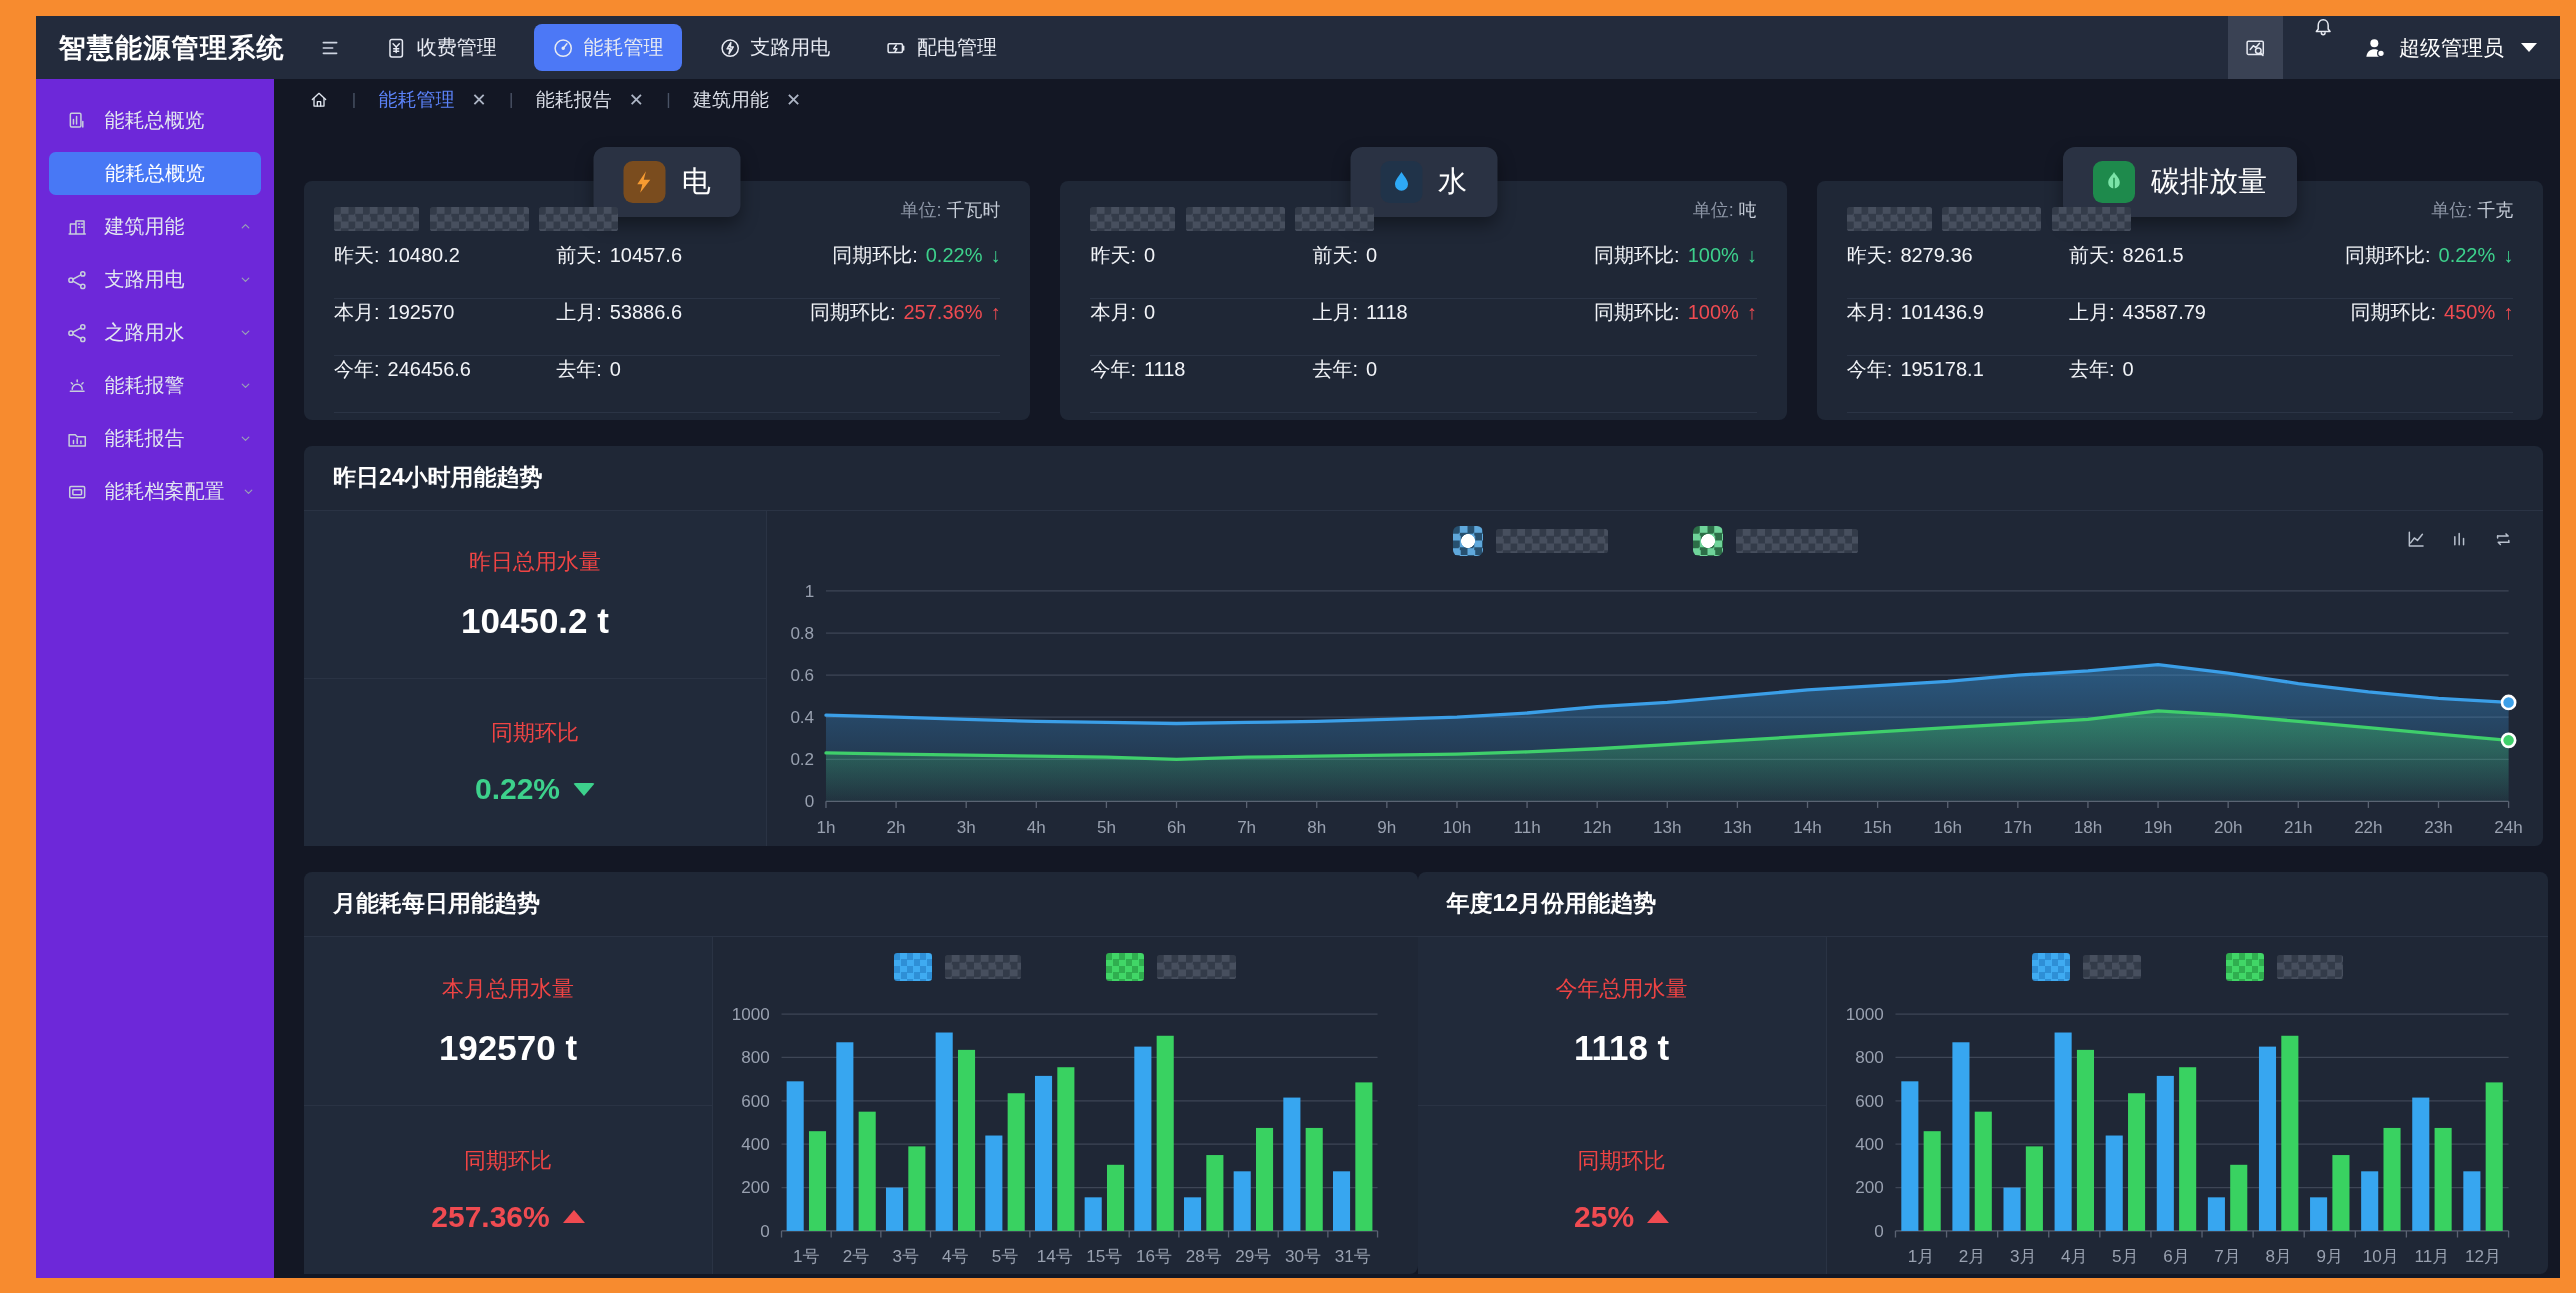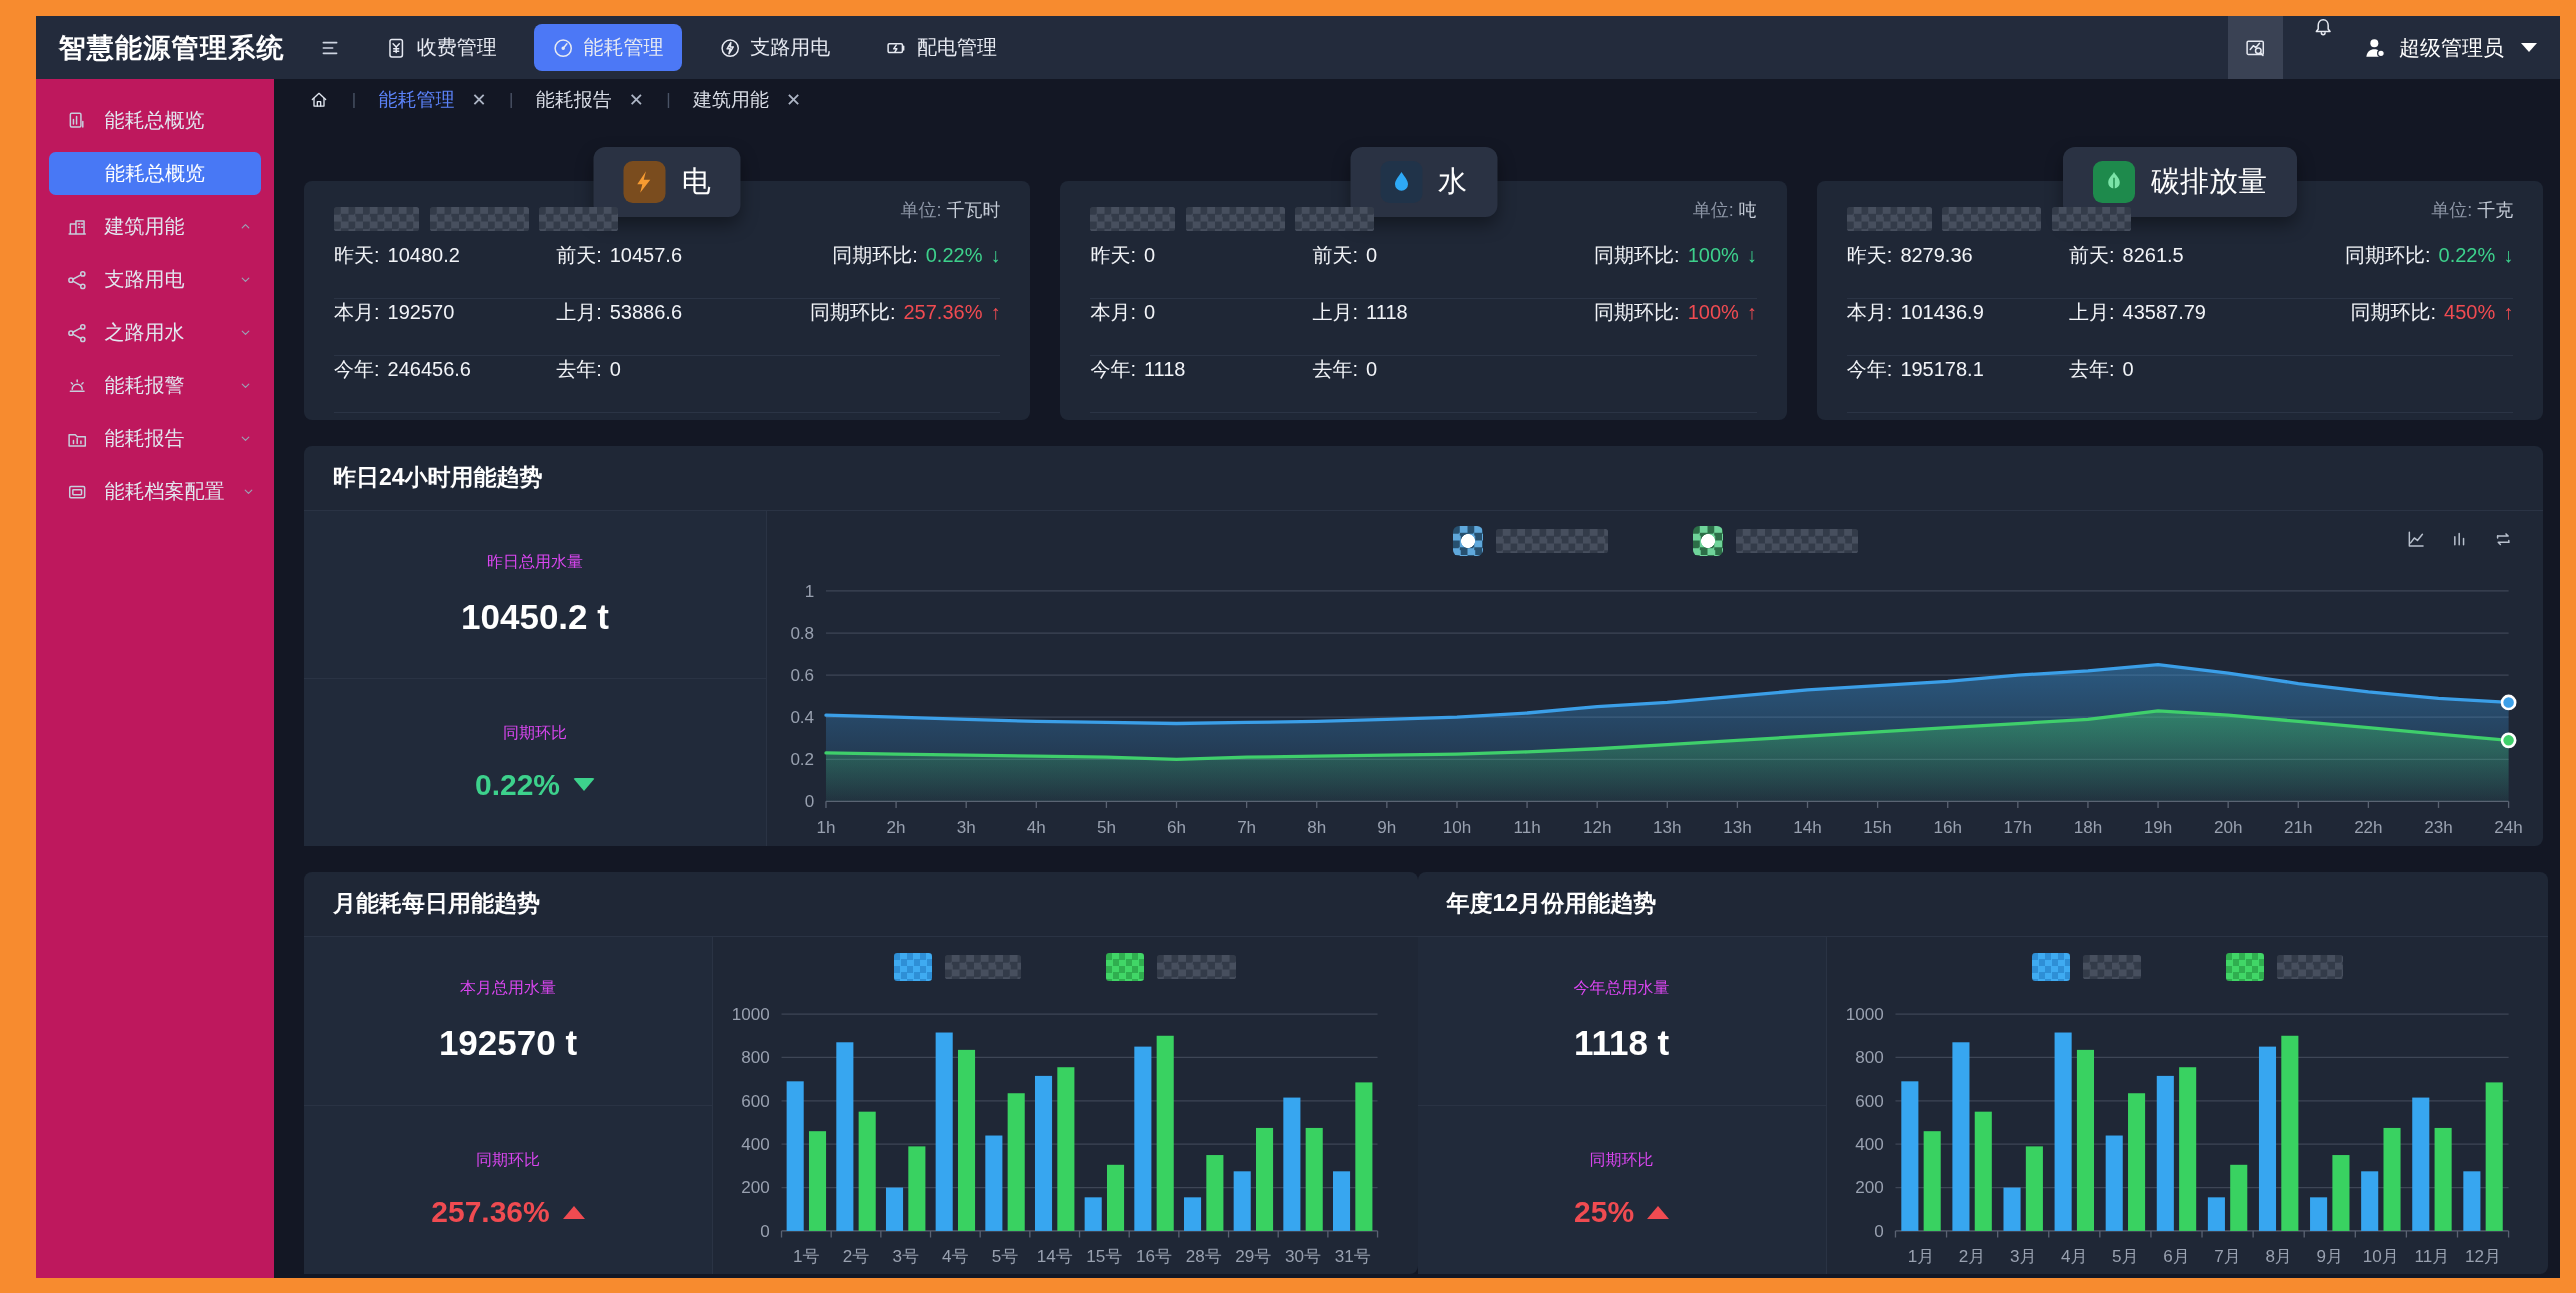--- a/index.html
+++ b/index.html
@@ -17,21 +17,21 @@
   .nav-item{display:flex;align-items:center;gap:9.2px;color:#E7EAF2;font-size:20px;padding:10px 18.4px;border-radius:8px;margin-right:18.4px;white-space:nowrap;cursor:pointer}
   .nav-item.active{background:#4C78F6}
   .nav-item svg{flex:0 0 auto}
   .nav-right{margin-left:auto;display:flex;height:100%}
   .icon-tile{width:55px;height:63px;display:flex;align-items:center;justify-content:center;background:#3A4254;color:#E7EAF2}
   .bell{margin:0 29px;color:#E7EAF2;display:flex}
   .userbox{display:flex;align-items:center;gap:12px;color:#fff;font-size:21px;margin-right:22.4px;white-space:nowrap}
   .caret{width:0;height:0;border-left:8px solid transparent;border-right:8px solid transparent;border-top:9.2px solid #fff;margin-left:5.3px}
   
   .body-row{flex:1;display:flex;min-height:0}
-  .sidebar{flex:0 0 238px;background:#be185d;padding-top:14.5px;overflow:hidden}
+  .sidebar{flex:0 0 238px;background:#6d28d9;padding-top:14.5px;overflow:hidden}
   .side-item{height:53px;display:flex;align-items:center;gap:16px;padding:0 20px 0 30px;color:#E2E7F0;font-size:20px;cursor:pointer;white-space:nowrap}
   .side-item .arrow{margin-left:auto;color:#9AA3B5;display:flex}
   .side-active{height:43px;margin:5.3px 13px;background:#4878F5;border-radius:6.6px;color:#fff;font-size:20px;display:flex;align-items:center;justify-content:center;cursor:pointer}
   .main{flex:1;display:flex;flex-direction:column;min-width:0;padding:0 16.4px 0 30px}
   
   .tabbar{flex:0 0 42px;display:flex;align-items:center;gap:22.4px;color:#D9DDE6;font-size:19px;padding-left:5.3px}
   .tabbar .home{display:flex;color:#E2E7F0;cursor:pointer}
   .sep{color:#4A5366;font-size:17px}
   .tab{display:flex;align-items:center;gap:17px;cursor:pointer}
   .tab .x{color:#AEB6C6;font-size:18px}
@@ -56,21 +56,21 @@
   .dir{font-size:20px}
   
   .panel{background:#1F2736;border-radius:8px;display:flex;flex-direction:column;overflow:visible}
   .trend{margin-top:26px;height:400px}
   .panel-h{flex:0 0 64px;display:flex;align-items:center;padding:0 29px;font-size:23px;font-weight:bold;color:#fff;border-bottom:1.3px solid #2A3344;white-space:nowrap}
   .panel-body{flex:1;display:flex;min-height:0}
   .statcol{flex:0 0 462px;border-right:1.3px solid #2A3344;display:flex;flex-direction:column;background:#212A3A}
   .statcol.narrow{flex:0 0 408px}
   .statbox{flex:1;display:flex;flex-direction:column;align-items:center;justify-content:center;gap:24px}
   .statbox + .statbox{border-top:1.3px solid #2A3344}
-  .stat-label{font-size:16px;color:#d946ef}
+  .stat-label{font-size:22px;color:#ef4444}
   .stat-value{font-size:35px;font-weight:bold;color:#fff}
   .stat-pct{font-size:30px;font-weight:bold;display:flex;align-items:center;gap:13px}
   .tri-down{width:0;height:0;border-left:11.2px solid transparent;border-right:11.2px solid transparent;border-top:13px solid #3DD18C;border-radius:2.6px}
   .tri-up{width:0;height:0;border-left:11.2px solid transparent;border-right:11.2px solid transparent;border-bottom:13px solid #F04B51}
   .chartcol{flex:1;position:relative;display:flex;flex-direction:column;min-width:0}
   .legend-row{flex:0 0 60px;display:flex;align-items:center;justify-content:center;gap:85px}
   .legend-item{display:flex;align-items:center;gap:13px;cursor:pointer}
   .lmark{width:30px;height:30px;border-radius:6px}
   .lmark.blue{background:radial-gradient(circle at 50% 50%,#fff 0 6.6px,rgba(255,255,255,0) 7.2px),repeating-conic-gradient(#5FA8DC 0% 25%,#27506F 0% 50%) 0 0/14.5px 14.5px}
   .lmark.green{background:radial-gradient(circle at 50% 50%,#fff 0 6.6px,rgba(255,255,255,0) 7.2px),repeating-conic-gradient(#6FD49A 0% 25%,#2C6E47 0% 50%) 0 0/14.5px 14.5px}

